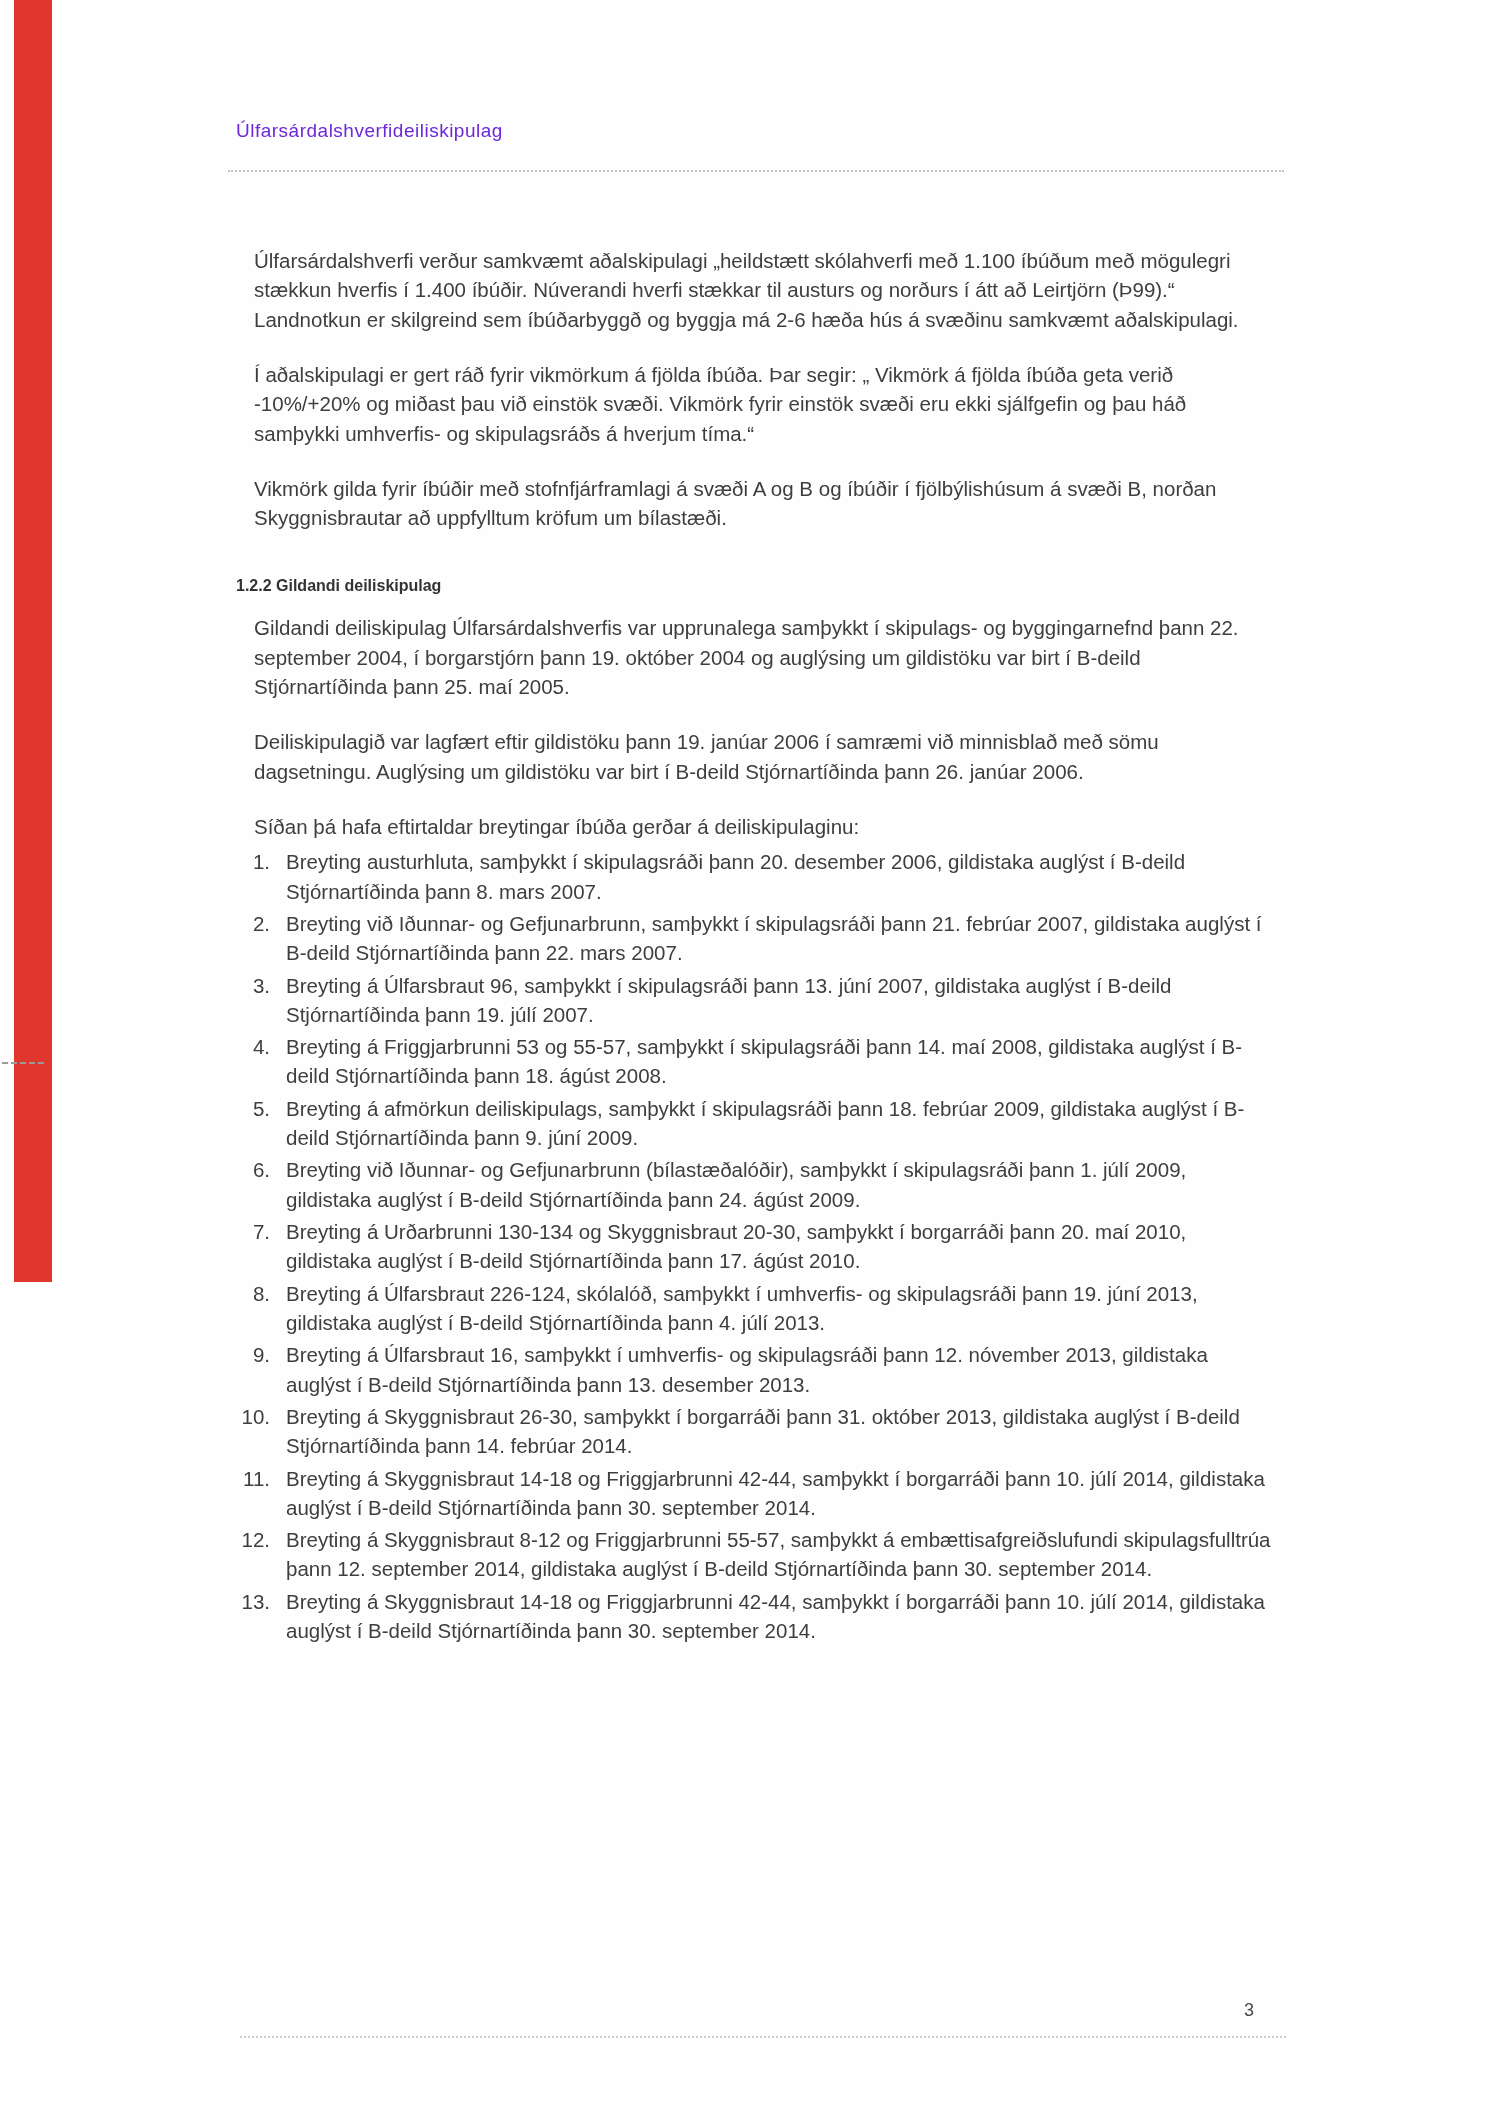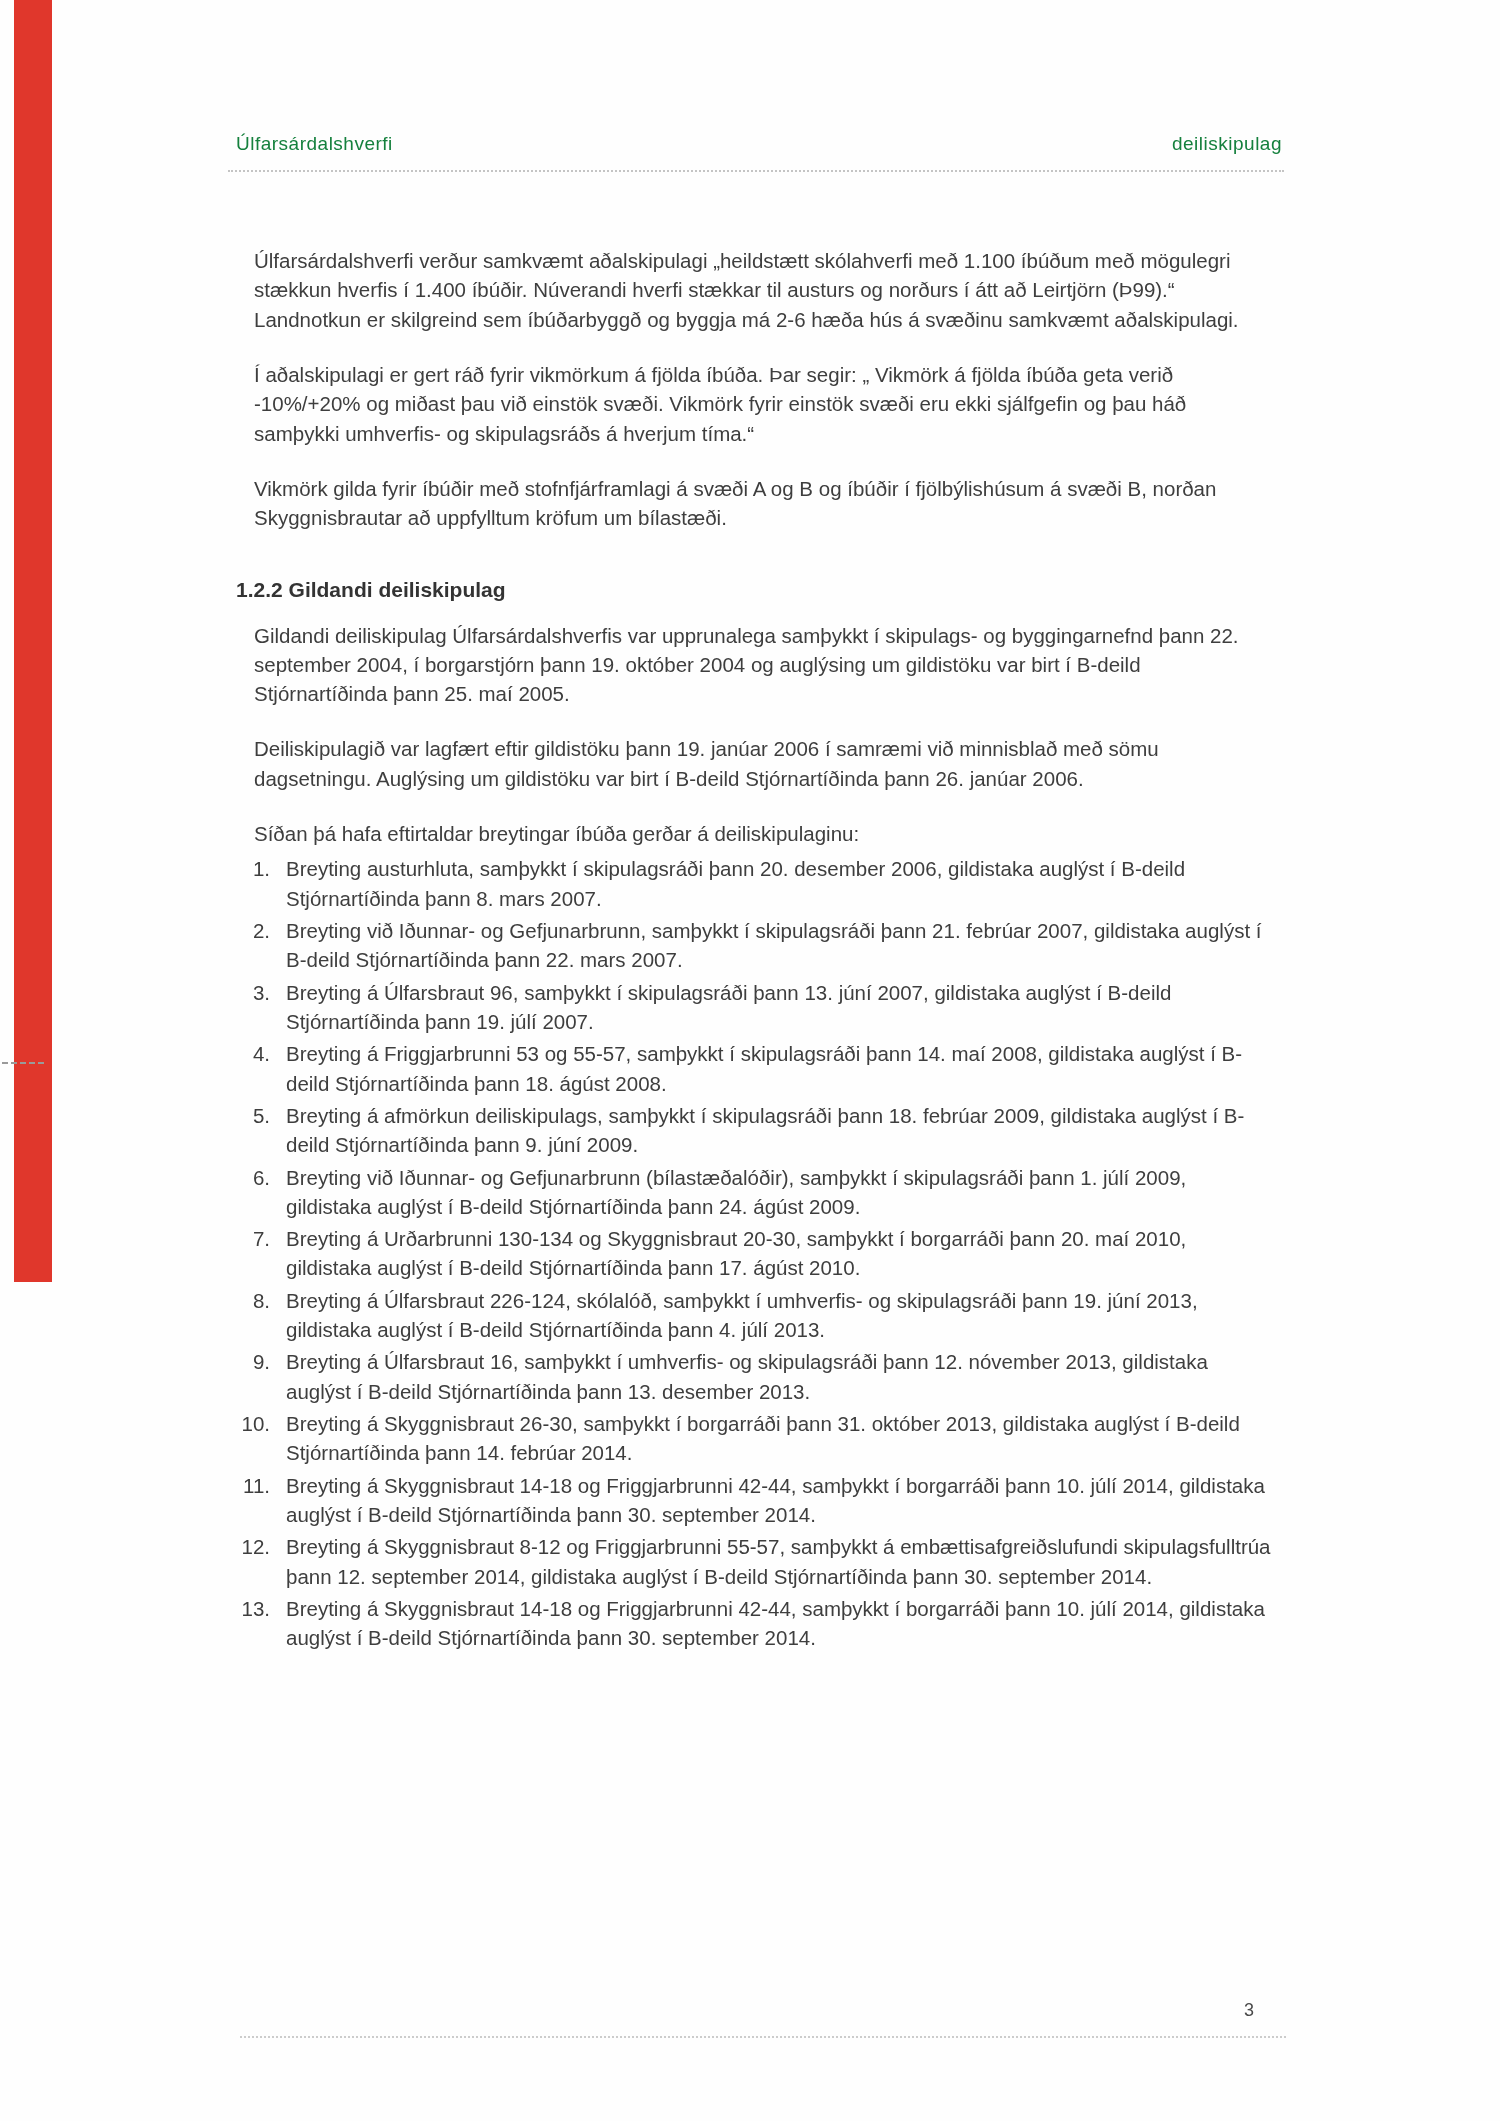--- a/index.html
+++ b/index.html
@@ -5,31 +5,31 @@
   html,body{margin:0;padding:0;background:#ffffff;}
   .page{
     position:relative;width:1500px;height:2121px;background:#fefefdff;
     background:#fefefe;
     font-family:"Liberation Sans","DejaVu Sans",sans-serif;
     color:#3e3e3e;overflow:hidden;
   }
   .red-bar{position:absolute;left:14px;top:0;width:38px;height:1282px;background:#e0372c;}
   .margin-mark{position:absolute;left:2px;top:1062px;width:42px;border-top:2px dashed #9a9a9a;}
   .header{
-    position:absolute;left:236px;top:133px;width:1046px;
-    display:flex;justify-content:space-between;
-    font-size:19px;color:#15803d;letter-spacing:.5px;
+    position:absolute;left:236px;top:120px;width:1046px;
+    display:flex;
+    font-size:19px;color:#6d28d9;letter-spacing:.5px;
   }
   .header-rule{position:absolute;left:228px;top:170px;width:1056px;border-top:2px dotted #c4c4c4;}
   .content{
     position:absolute;left:236px;top:246px;width:1038px;
     font-size:20.5px;line-height:1.43;
   }
   .content p{margin:0 0 26px 18px;}
-  h2.sec{font-size:21px;font-weight:bold;margin:42px 0 16px 0;color:#333;}
+  h2.sec{font-size:16px;font-weight:bold;margin:42px 0 16px 0;color:#333;}
   p.intro{margin-bottom:6px;}
   ol.amendments{list-style:none;margin:4px 0 0 0;padding:0;}
   ol.amendments li{display:flex;margin:0 0 3px 0;}
   ol.amendments .num{flex:0 0 50px;text-align:right;padding-right:16px;box-sizing:border-box;}
   ol.amendments .txt{flex:1;}
   .u{}
   .footer-rule{position:absolute;left:240px;top:2036px;width:1046px;border-top:2px dotted #cccccc;}
   .page-number{position:absolute;left:1244px;top:2000px;font-size:18px;color:#4a4a4a;}
 </style>
 </head>

